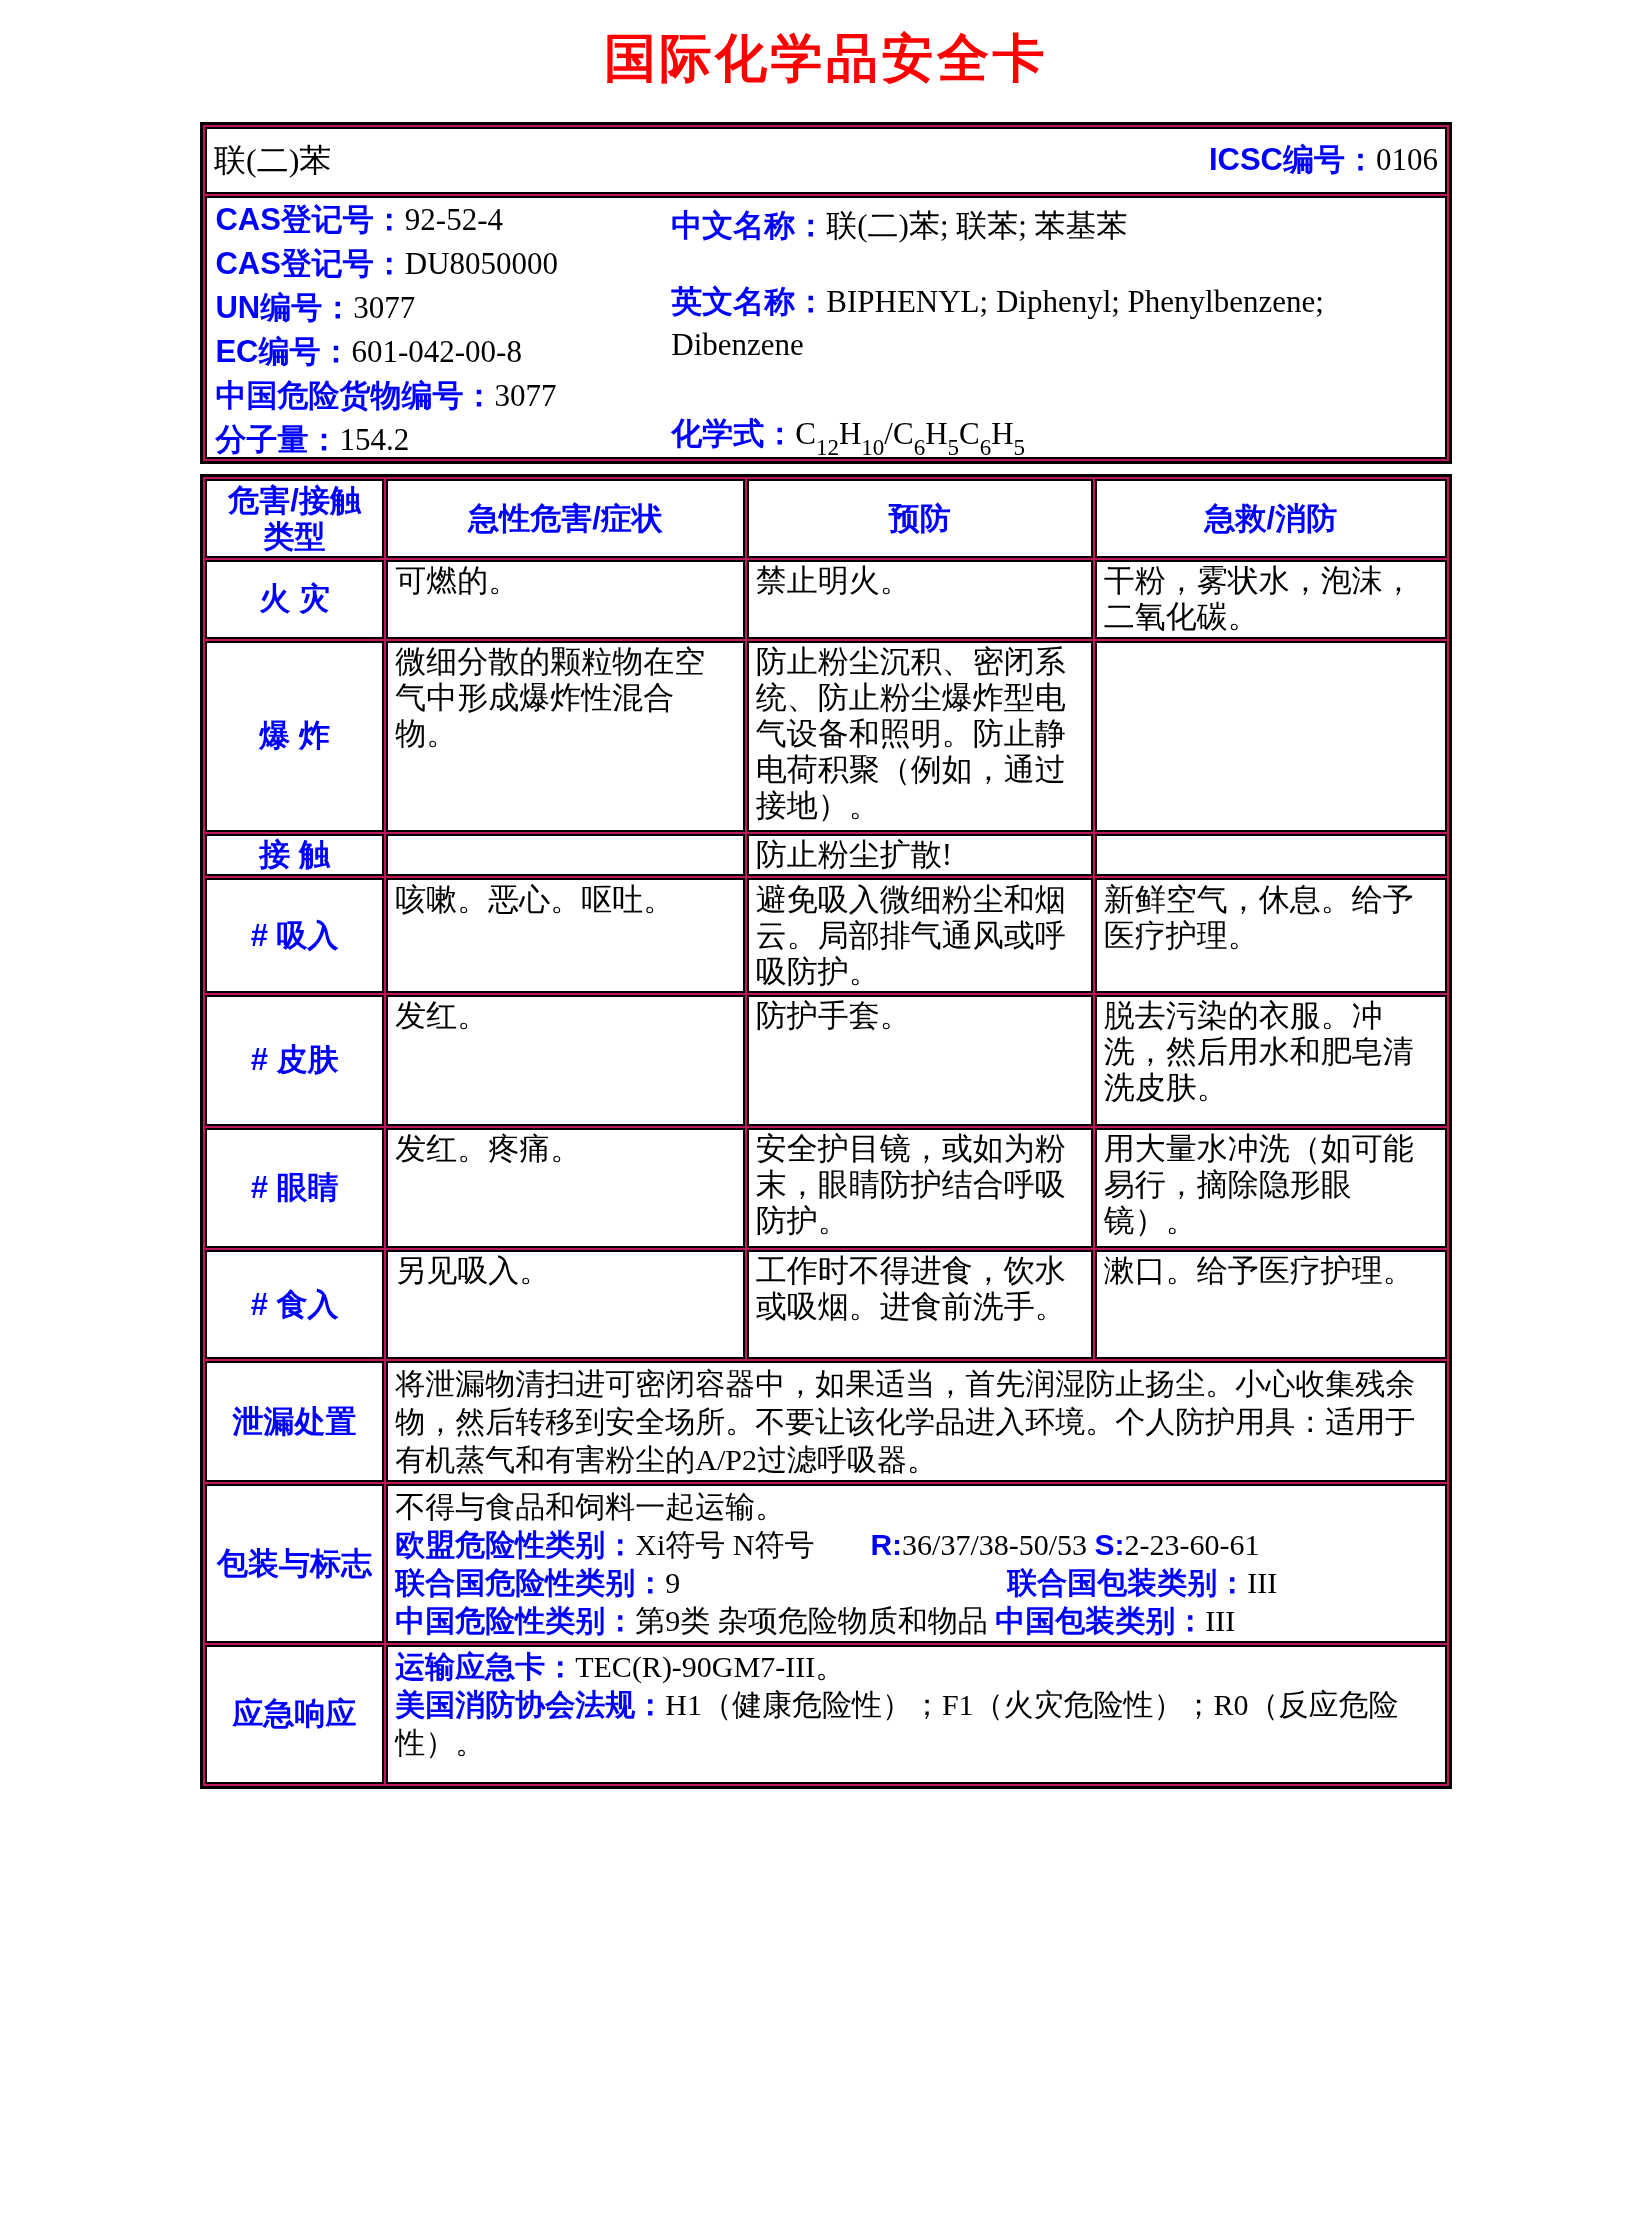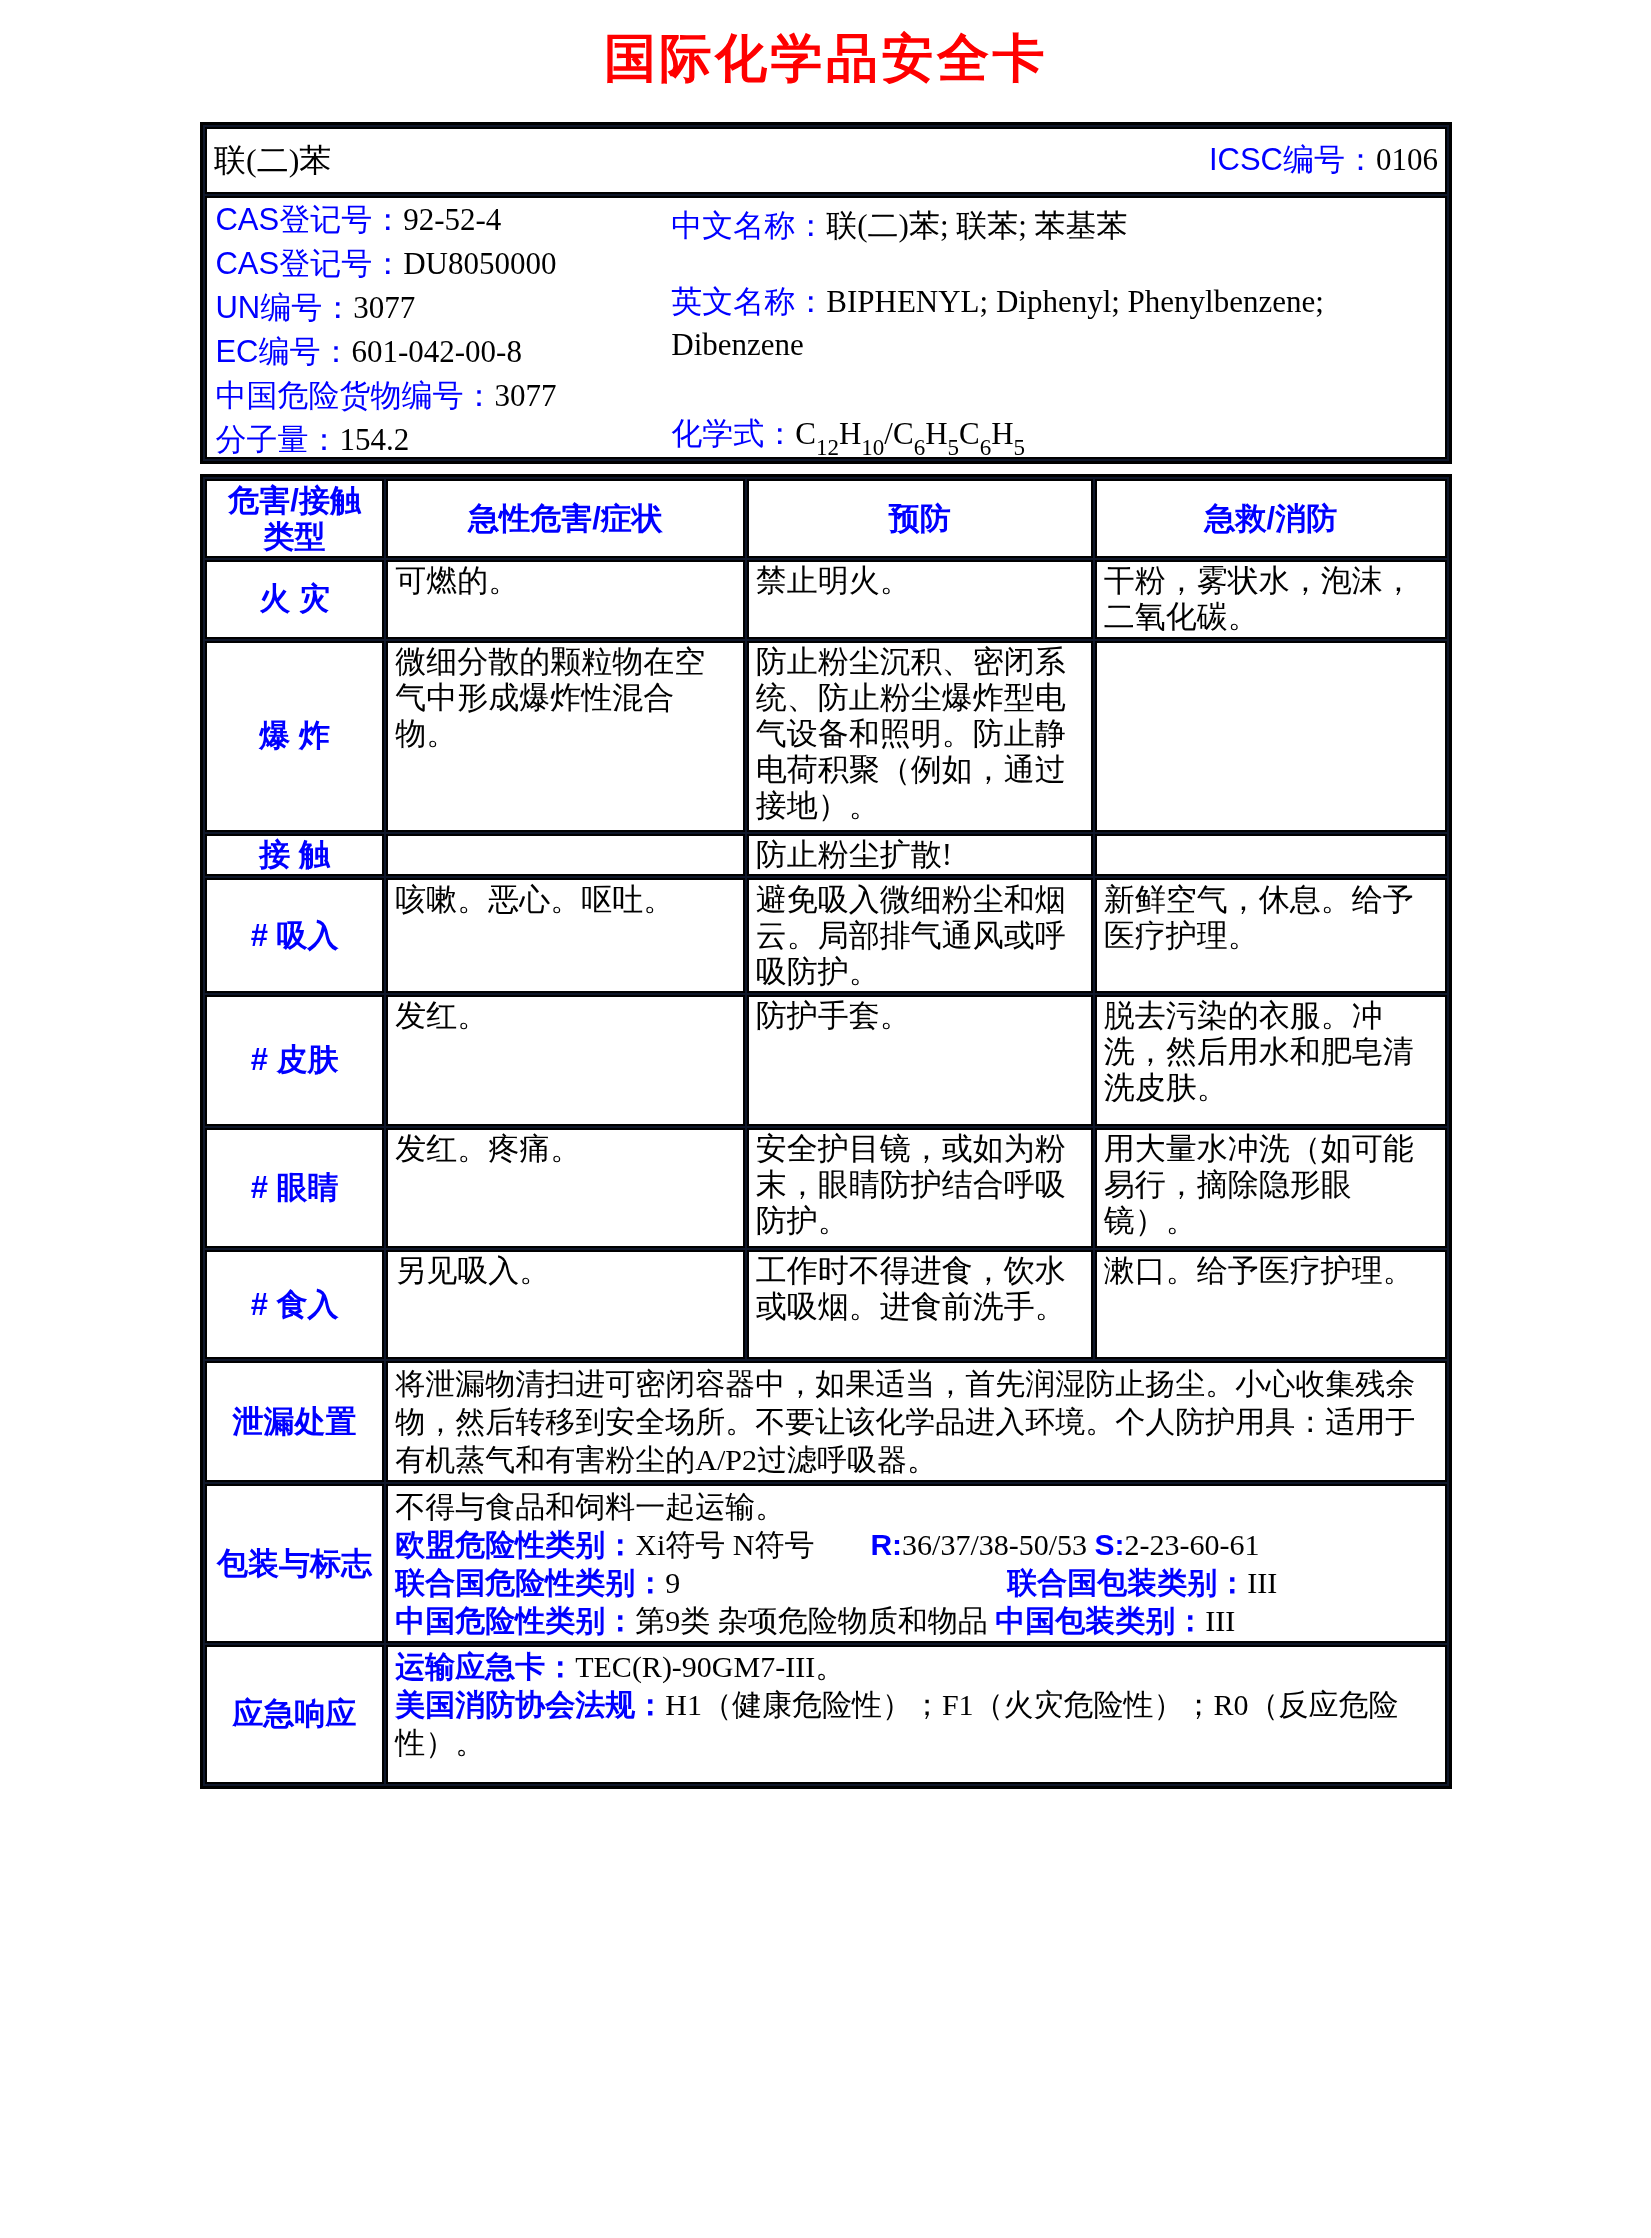--- a/index.html
+++ b/index.html
@@ -3,37 +3,37 @@
 <meta charset="utf-8">
 <style>
   html,body{margin:0;padding:0;background:#ffffff;}
   body{width:1652px;height:2239px;position:relative;overflow:hidden;
        font-family:"Liberation Serif","DejaVu Serif",serif;color:#000;}
   .page-title{margin:36px 0 0 0;text-align:center;color:#ff0000;
        font-family:Liberation Mono, monospace;
        font-size:52px;font-weight:bold;letter-spacing:3.5px;line-height:1.05;}
   .content{width:1252px;margin:31px auto 0 auto;}
   table.card{width:100%;border-collapse:separate;border-spacing:2.8px;
-       border:3.5px solid #000;background:#0f172a;table-layout:fixed;}
+       border:3.5px solid #000;background:#be185d;table-layout:fixed;}
   table.card td{border:2.1px solid #000;background:#fff;vertical-align:top;
        padding:1.4px 7px 1.4px 7px;font-size:31px;line-height:36px;overflow:hidden;}
   table.card + table.card{margin-top:10px;}
   
   .titlecell{height:61px;}
   .titlecell .flexline{display:flex;justify-content:space-between;align-items:center;height:100%;}
   .chem-name{font-size:32px;color:#000;}
   .idcell{height:256px;position:relative;}
   .id-left{position:absolute;left:8.4px;top:0;width:36%;}
   .id-left .line{line-height:44px;white-space:nowrap;}
   .id-right{position:absolute;left:37.5%;top:5.6px;right:8.4px;}
   .id-right .line{line-height:43px;}
   .en-block{margin-top:33px;}
   .formula-block{margin-top:46px;}
   .lab{font-family:"Liberation Sans","DejaVu Sans",sans-serif;
-       font-weight:normal;color:#0000ff;}
+       font-weight:bold;color:#0000ff;}
   .val{color:#000;}
   .pre{white-space:pre-line;}
   
   .lbl{font-family:"Liberation Sans","DejaVu Sans",sans-serif;font-weight:bold;
        color:#0000ff;text-align:center;vertical-align:middle !important;font-size:31px;line-height:39px;}
   .hdr{font-size:32px;}
   .txt{font-size:30px;line-height:36px;color:#000;}
   .sec-line{white-space:pre-wrap;line-height:38px;font-size:30px;}
   .seg-label{font-family:"Liberation Sans","DejaVu Sans",sans-serif;font-weight:bold;color:#0000ff;}
   .seg-text{color:#000;}

